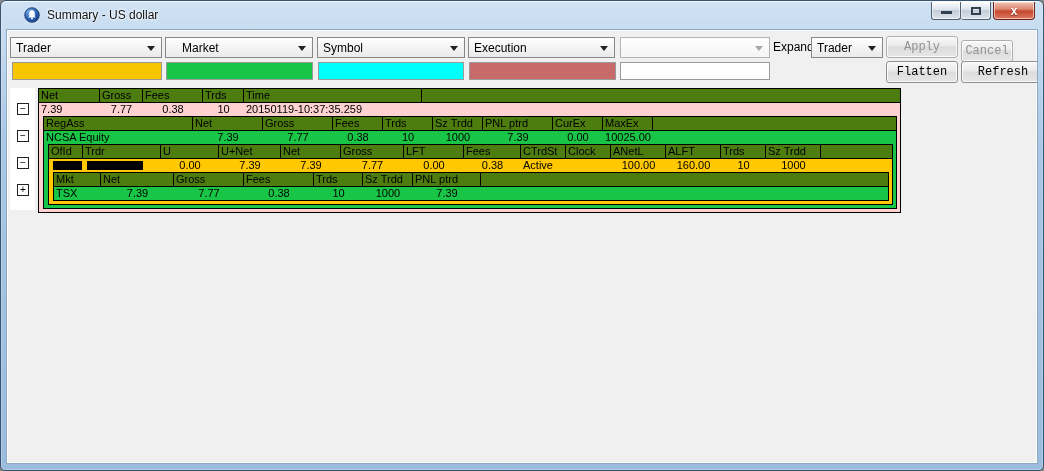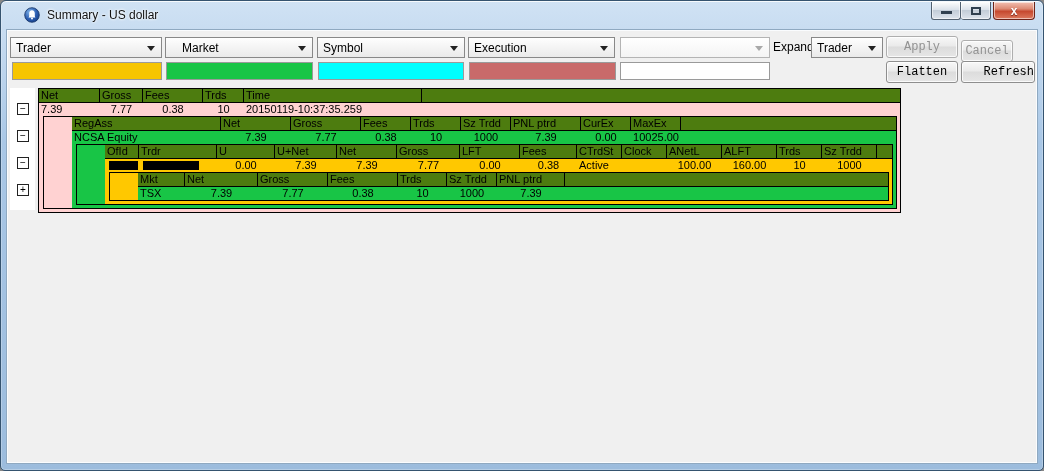--- a/index.html
+++ b/index.html
@@ -40,21 +40,21 @@
     background:linear-gradient(#f8f8f8,#eaeaea 45%,#dcdcdc 50%,#e6e6e6);
     box-shadow:inset 0 0 0 1px rgba(255,255,255,.8);cursor:default;font-family:Liberation Mono, monospace;}
   .btn.disabled{color:#929292;border-color:#aeaeae;}
   .swatch{position:absolute;height:18px;border:1px solid #9a9a9a;}
   
   .tree{position:absolute;left:3px;top:58px;}
   .gutter{position:absolute;left:0;top:0;width:25px;height:122px;background:#fff;}
   .exp{position:absolute;left:7px;width:12px;height:12px;border:1px solid #222;background:#fff;
     font-size:10px;line-height:10px;text-align:center;color:#000;cursor:default;}
   .t0{position:absolute;left:28px;top:0;width:863px;border:1px solid #000;background:#fff;}
-  .t1,.t2,.t3{border:1px solid #000;padding-left:28px;}
+  .t1,.t2,.t3{border:1px solid #000;}
   .hrow{display:flex;background:#c0c0c0;border-bottom:1px solid #000;}
   .hrow .c{border-right:1px solid #000;background:#4d7c0f;padding-left:2px;}
   .hrow .c.nb{border-right:none;}
   .drow{display:flex;}
   .c{height:13px;line-height:13px;font-size:11px;white-space:nowrap;overflow:hidden;flex:none;color:#000;}
   .c.num{text-align:center;}
   .c.first{padding-left:2px;}
   .fill{flex:1 1 auto;width:auto;}
   .nest{padding:0 3px 3px 4px;}
   .redact{height:9px;margin-top:2px;margin-left:2px;background:#000;}
@@ -130,21 +130,21 @@
     </div>
     <div class="btn disabled" style="left:879px;top:6px;width:72px;">Apply</div>
     <div class="btn disabled" style="left:954px;top:10px;width:52px;">Cancel</div>
 
     <div class="swatch" style="left: 5px; top: 32px; width: 150px; background: rgb(246, 197, 0);"></div>
     <div class="swatch" style="left: 159px; top: 32px; width: 147px; background: rgb(24, 197, 70);"></div>
     <div class="swatch" style="left: 311px; top: 32px; width: 146px; background: rgb(0, 255, 255);"></div>
     <div class="swatch" style="left: 462px; top: 32px; width: 147px; background: rgb(201, 106, 106);"></div>
     <div class="swatch" style="left: 613px; top: 32px; width: 150px; background: rgb(255, 255, 255);"></div>
     <div class="btn" style="left:879px;top:31px;width:72px;">Flatten</div>
-    <div class="btn" style="left:954px;top:31px;width:74px;text-align:right;">Refresh</div>
+    <div class="btn" style="left:954px;top:31px;width:84px;">Refresh</div>
 
     <div class="tree">
       <div class="gutter">
         <div class="exp" style="top:15px;">−</div>
         <div class="exp" style="top:42px;">−</div>
         <div class="exp" style="top:69px;">−</div>
         <div class="exp" style="top:96px;">+</div>
       </div>
 
       <div class="t0">

